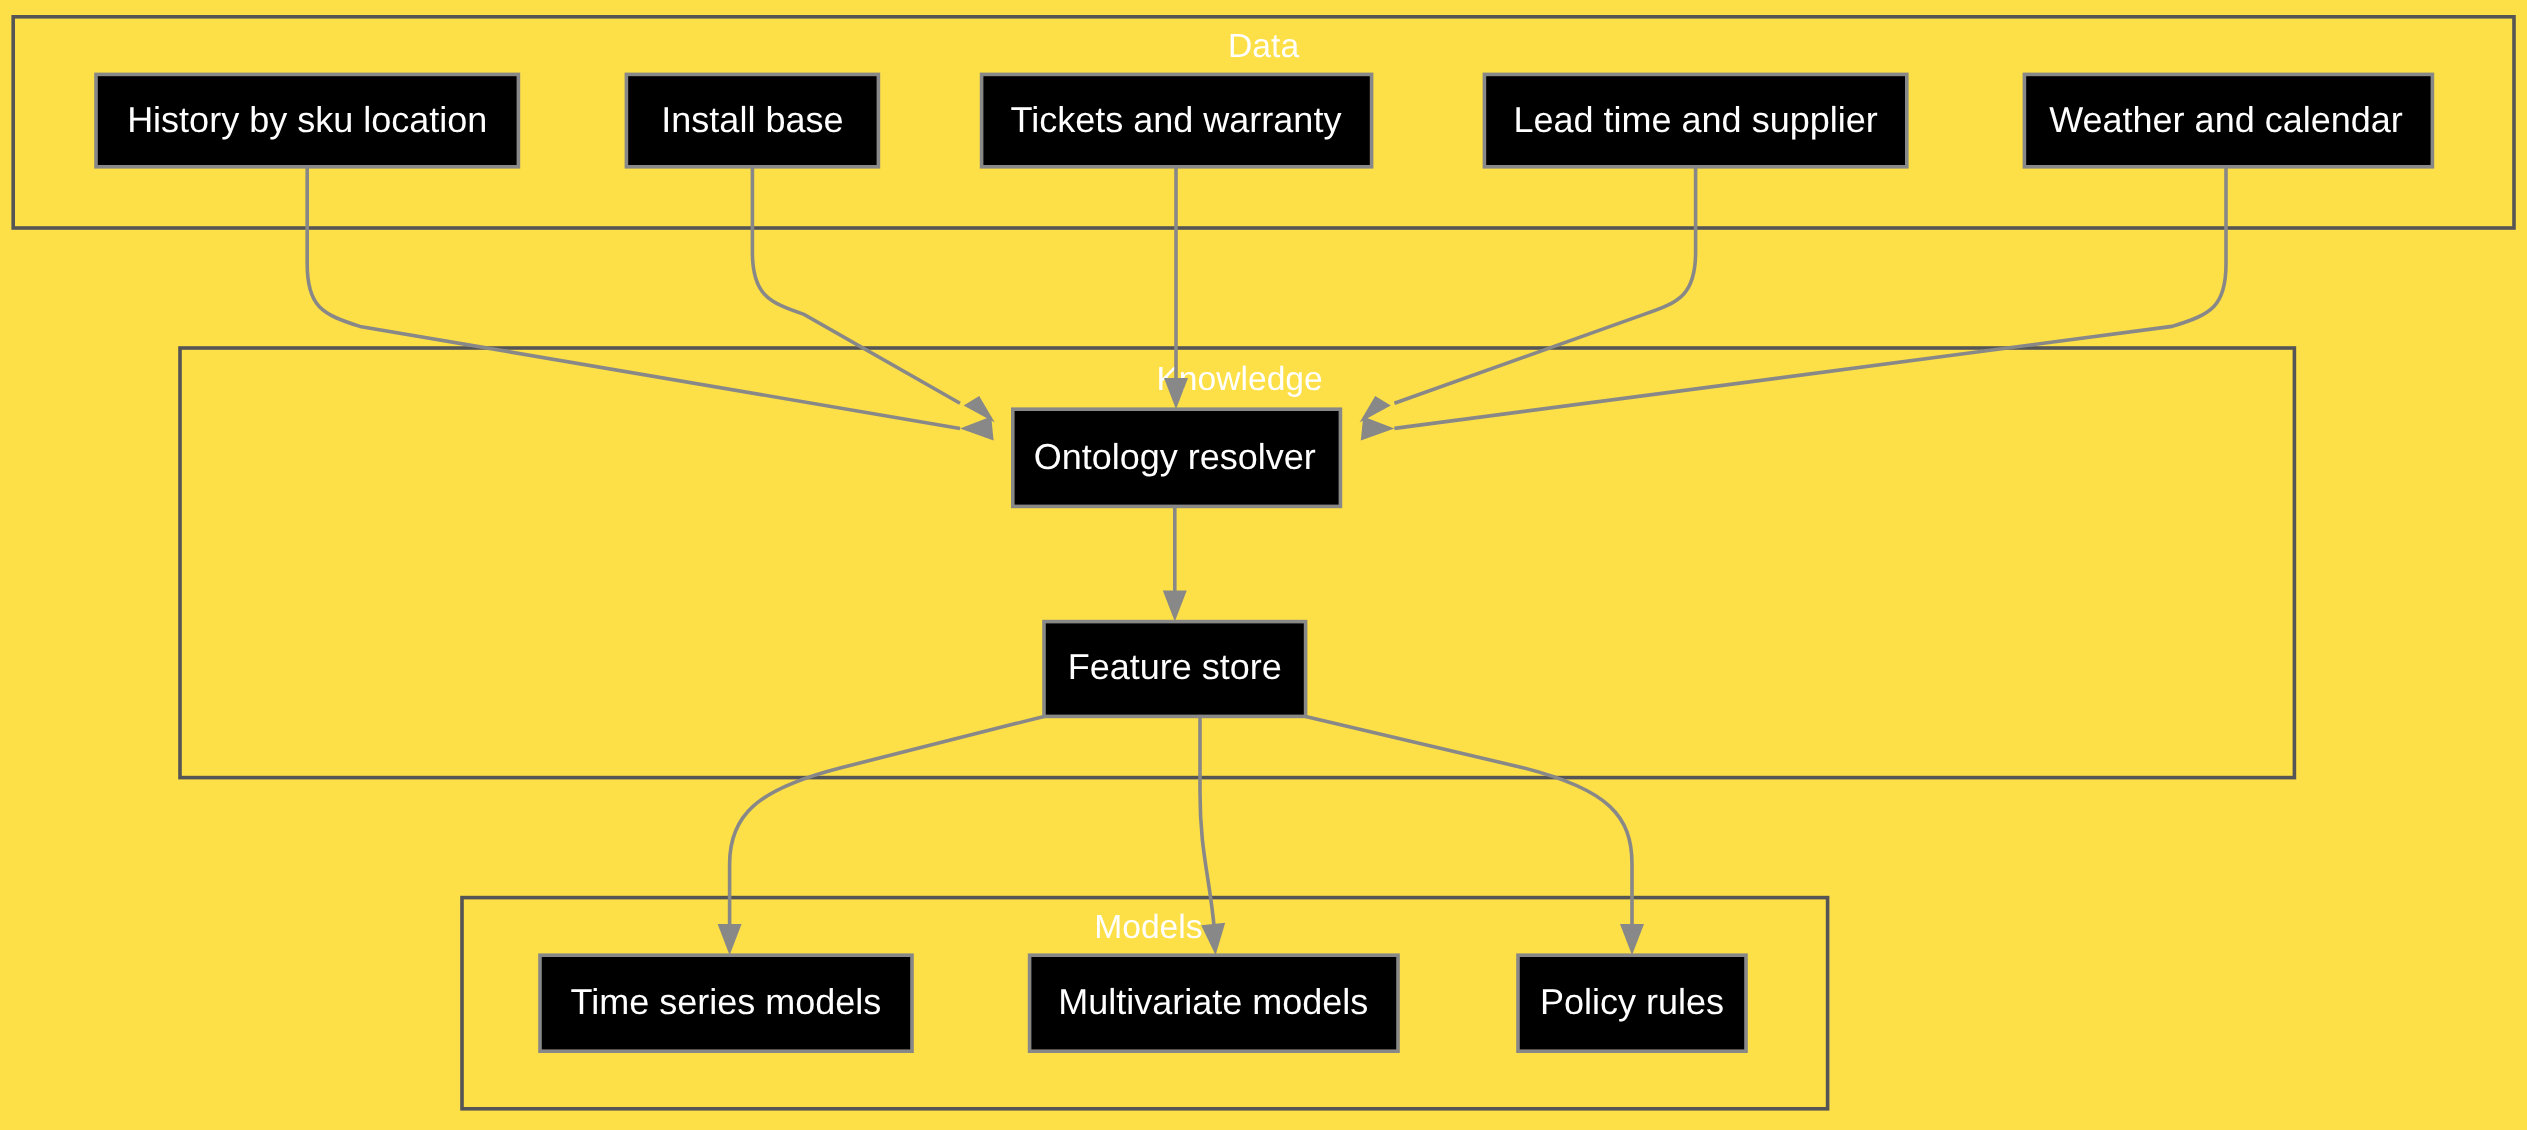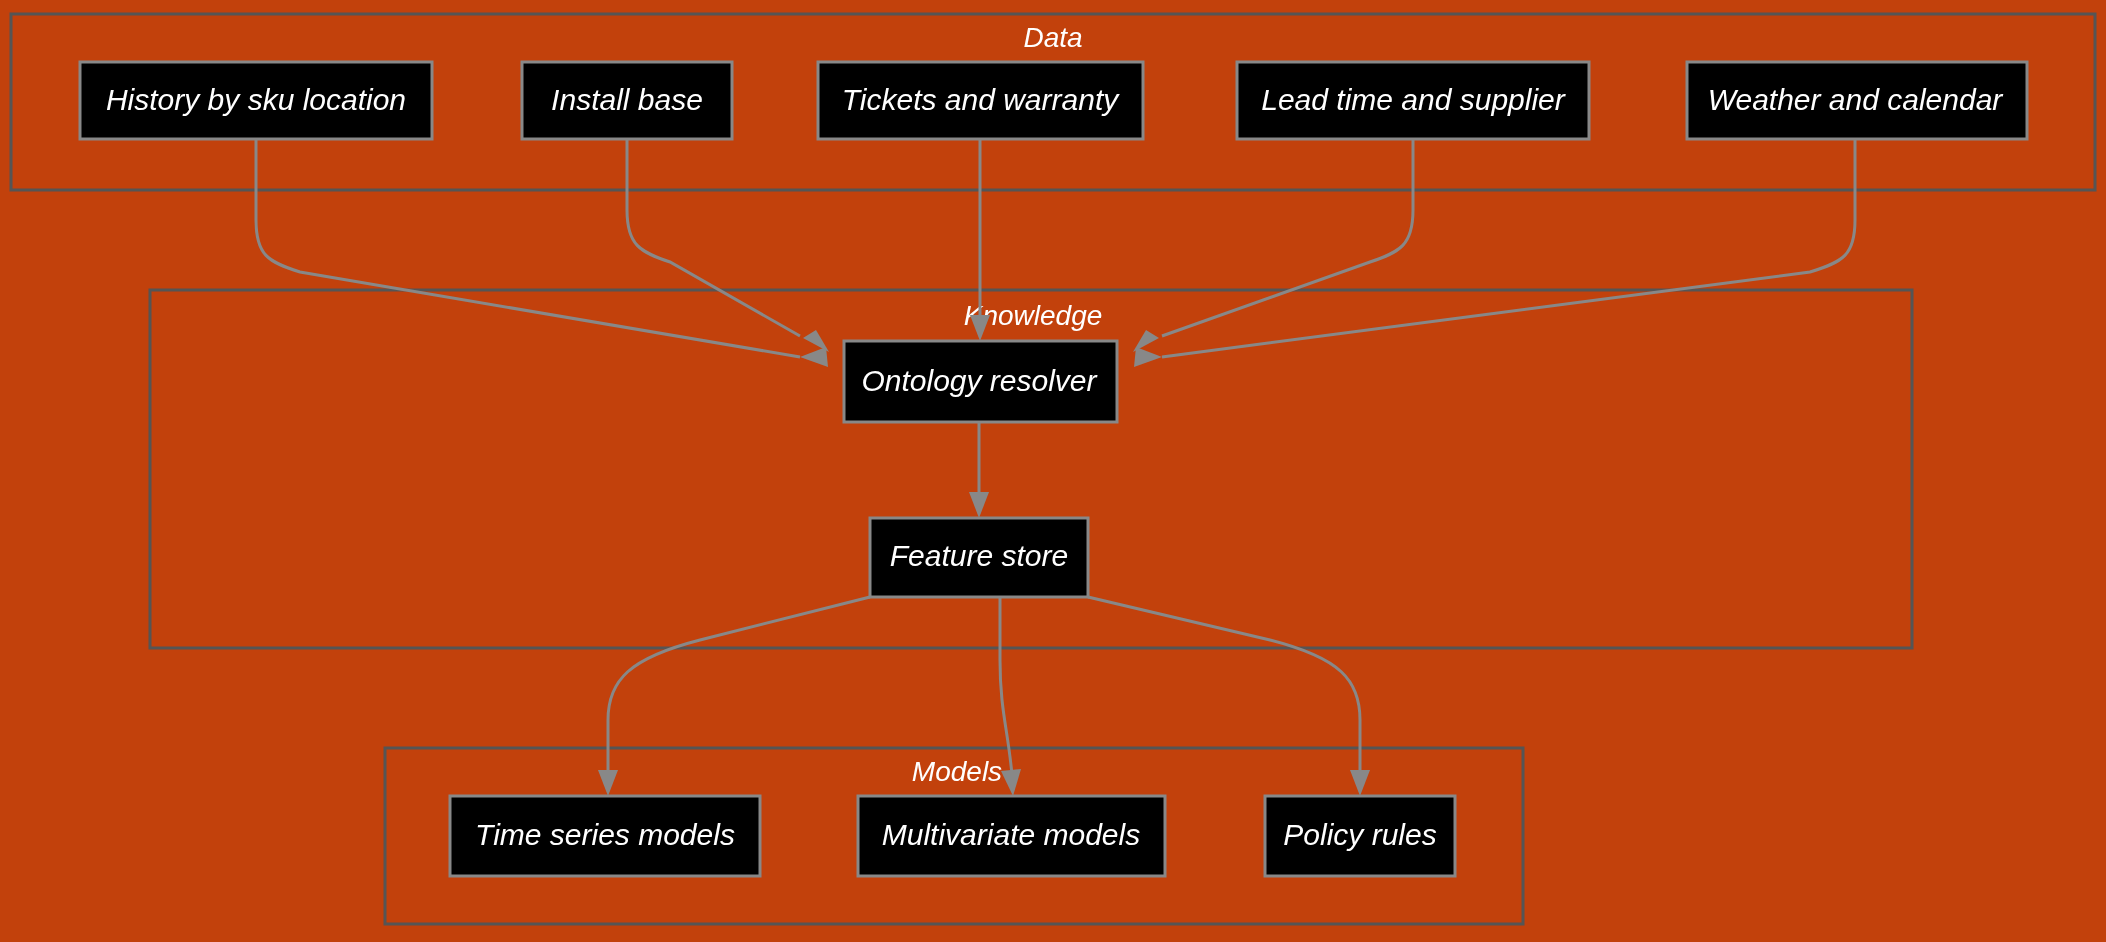--- a/index.html
+++ b/index.html
@@ -5,24 +5,23 @@
 <style>
   html, body {
     margin: 0;
     padding: 0;
     background: #000000;
   }
   #stage {
     position: relative;
     width: 2106px;
     height: 942px;
-    background: #c2410c;
+    background: #fde047;
     overflow: hidden;
     font-family: "Liberation Sans", sans-serif;
-    font-style: italic;
   }
   svg#diagram {
     position: absolute;
     left: 0;
     top: 0;
     width: 2106px;
     height: 942px;
     display: block;
   }
   .cluster-rect {

